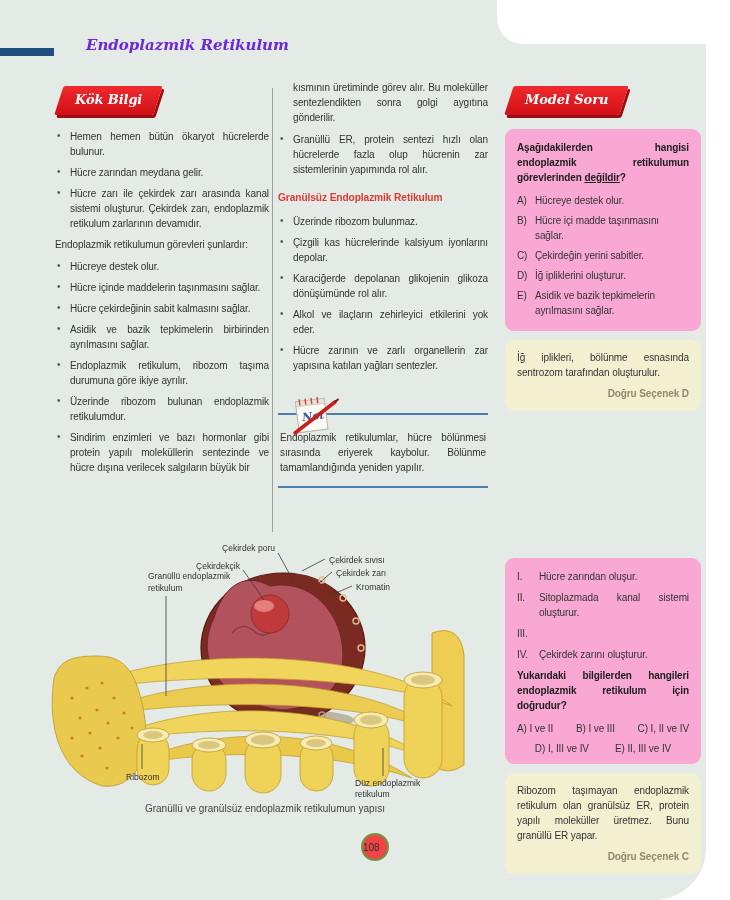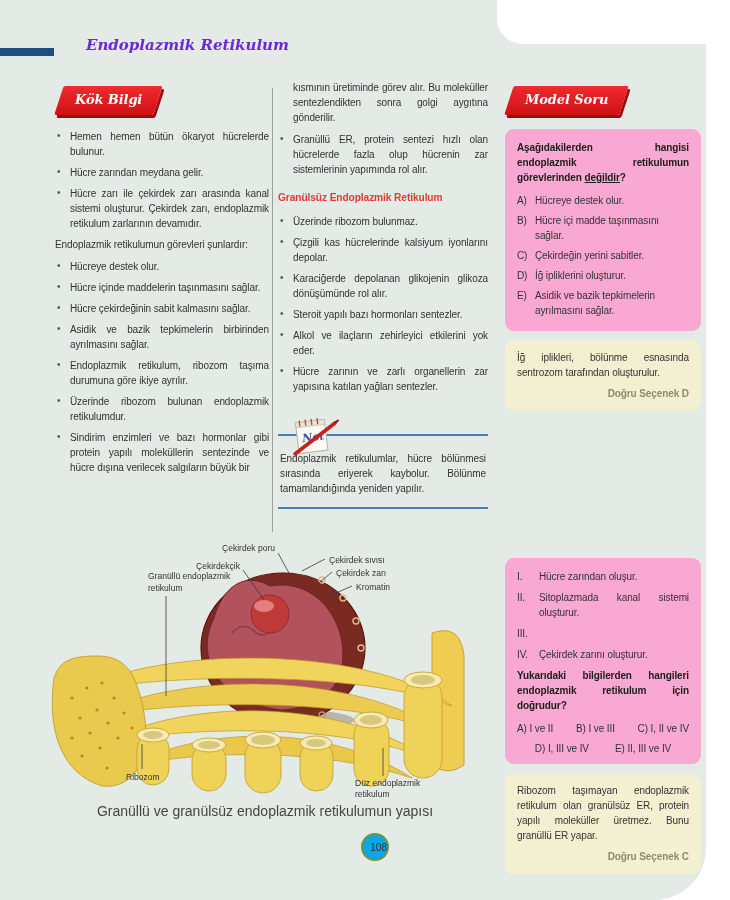--- a/index.html
+++ b/index.html
@@ -53,24 +53,24 @@
   .roman-line { display:flex; margin-bottom:6px; text-align:justify; }
   .roman-num { flex:0 0 22px; }
   .roman-text { flex:1; }
   .q2-rows { margin-top:2px; }
   .q2-row1 { display:flex; justify-content:space-between; margin-bottom:5px; }
   .q2-row2 { display:flex; justify-content:center; gap:26px; }
 
   .diagram { position:absolute; left:42px; top:538px; width:430px; height:262px; }
   .diagram svg text { font-family:"Liberation Sans", sans-serif; font-size:8.5px; fill:#333; }
   .diagram-caption { position:absolute; left:55px; top:803px; width:420px; text-align:center;
-                     font-size:14px; color:#444; }
+                     font-size:10px; color:#444; }
   .page-circle { position:absolute; left:361px; top:833px; width:28px; height:28px;
-                 background:#0ea5e9; border:2px solid #70953f; border-radius:50%;
-                 display:flex; align-items:center; justify-content:flex-end;
+                 background:#ef4444; border:2px solid #70953f; border-radius:50%;
+                 display:flex; align-items:center; justify-content:flex-start;
                  font-size:10px; color:#333; }
 </style>
 </head>
 <body>
 
 <div class="page">
   <div class="content-bg"></div>
   <div class="top-notch"></div>
 
   <div class="title-dash"></div>
@@ -105,21 +105,20 @@
   <div class="col col-mid">
     <p class="cont-par">kısmının üretiminde görev alır. Bu moleküller sentezlendikten sonra golgi aygıtına gönderilir.</p>
     <ul class="b-list">
       <li>Granüllü ER, protein sentezi hızlı olan hücrelerde fazla olup hücrenin zar sistemlerinin yapımında rol alır.</li>
     </ul>
     <div class="red-heading">Granülsüz Endoplazmik Retikulum</div>
     <ul class="b-list">
       <li>Üzerinde ribozom bulunmaz.</li>
       <li>Çizgili kas hücrelerinde kalsiyum iyonlarını depolar.</li>
       <li>Karaciğerde depolanan glikojenin glikoza dönüşümünde rol alır.</li>
-      <li>Steroit yapılı bazı hormonları sentezler.</li>
       <li>Alkol ve ilaçların zehirleyici etkilerini yok eder.</li>
       <li>Hücre zarının ve zarlı organellerin zar yapısına katılan yağları sentezler.</li>
     </ul>
     <div class="note-box">
       <div class="note-icon">
         <svg width="50" height="46" viewBox="0 0 50 46">
           <g transform="rotate(-7 21 23)">
             <rect x="7" y="9" width="29" height="31" fill="#fbfaf4" stroke="#b9b4a6" stroke-width="1"></rect>
             <rect x="7" y="9" width="29" height="5" fill="#e9e4d6" stroke="#b9b4a6" stroke-width="0.6"></rect>
             <line x1="11" y1="7" x2="11" y2="13" stroke="#c44" stroke-width="1.4"></line>

